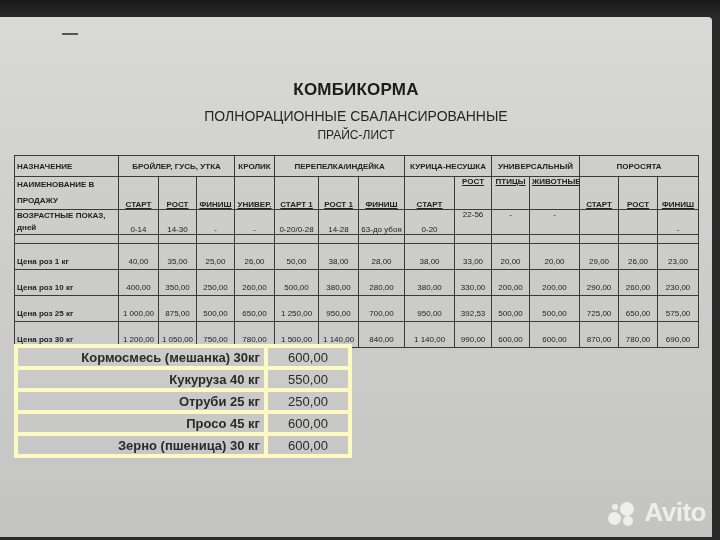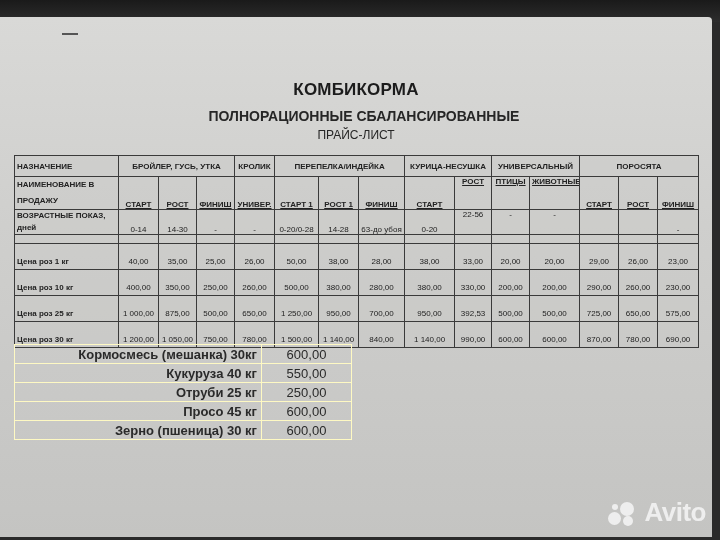--- a/index.html
+++ b/index.html
@@ -17,21 +17,21 @@
     position:absolute; left:0; top:0; width:720px; height:22px;
     background: linear-gradient(180deg,#1a1a1a 0%, #2d2d2d 100%);
   }
   .staple { position:absolute; left:62px; top:33px; width:16px; height:2px; background:#555; }
   .title {
     position:absolute; left:0; width:712px; text-align:center; top:80px;
     font-size:17px; font-weight:bold; color:#1c1c1c; letter-spacing:0.2px;
   }
   .subtitle {
     position:absolute; left:0; width:712px; text-align:center; top:108px;
-    font-size:14px; font-weight:bold; color:#262626;margin-left:8px;
+    font-size:14px; font-weight:normal; color:#262626;
   }
   .subtitle2 {
     position:absolute; left:0; width:712px; text-align:center; top:128px;
     font-size:12px; font-weight:normal; color:#262626;
   }
   table.price {
     position:absolute; left:14px; top:155px; width:684px;
     border-collapse:collapse; table-layout:fixed;
     font-size:8px; color:#222; background:rgba(200,200,198,0.35);
   }
@@ -43,21 +43,21 @@
   table.price td.grp { font-weight:bold; vertical-align:middle; height:20px; }
   table.price td.sub { font-weight:bold; text-decoration:underline; }
   table.price tr.age td { height:24px; }
   table.price tr.spacer td { height:8px; }
   table.price tr.prow td { height:22px; padding-bottom:3px; }
   table.feed {
     position:absolute; left:14px; top:344px; width:338px;
     border-collapse:collapse; table-layout:fixed;
     font-size:13px; color:#2a2a2a;
   }
-  table.feed td { border:1px solid #fef9c3; height:18px; padding:0 4px; }
+  table.feed td { border:4px solid #fef9c3; height:18px; padding:0 4px; }
   table.feed td.name { text-align:right; font-weight:bold; width:238px; }
   table.feed td.val { text-align:center; }
   .avito {
     position:absolute; right:14px; bottom:12px; display:flex; align-items:center; gap:8px;
     color:#eee; font-size:26px; font-weight:bold; letter-spacing:-0.5px;
   }
   .avito-dots { position:relative; width:28px; height:26px; }
   .avito-dots span { position:absolute; border-radius:50%; background:#eee; }
 </style>
 </head>

